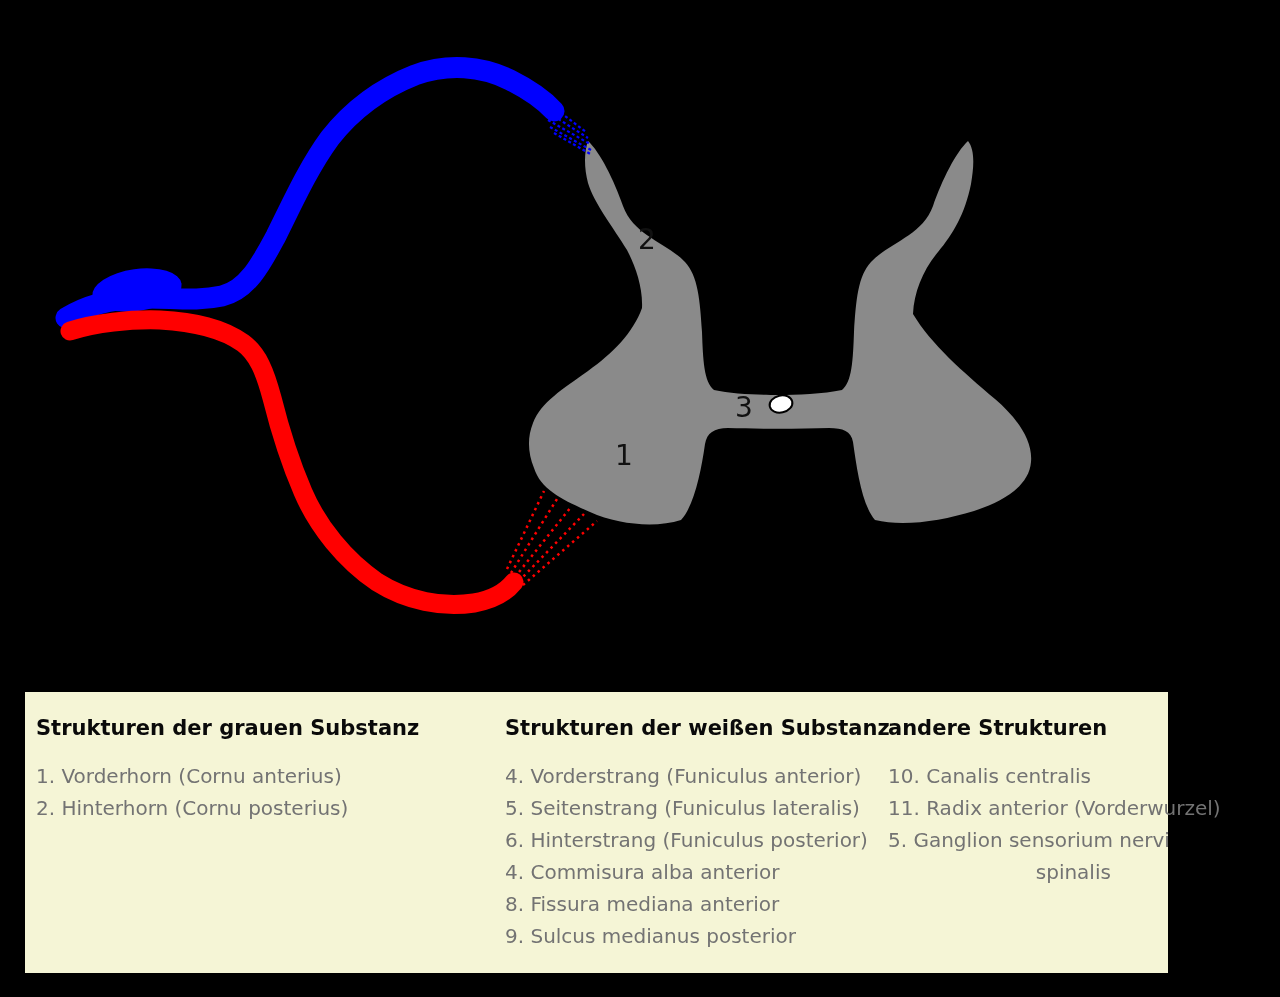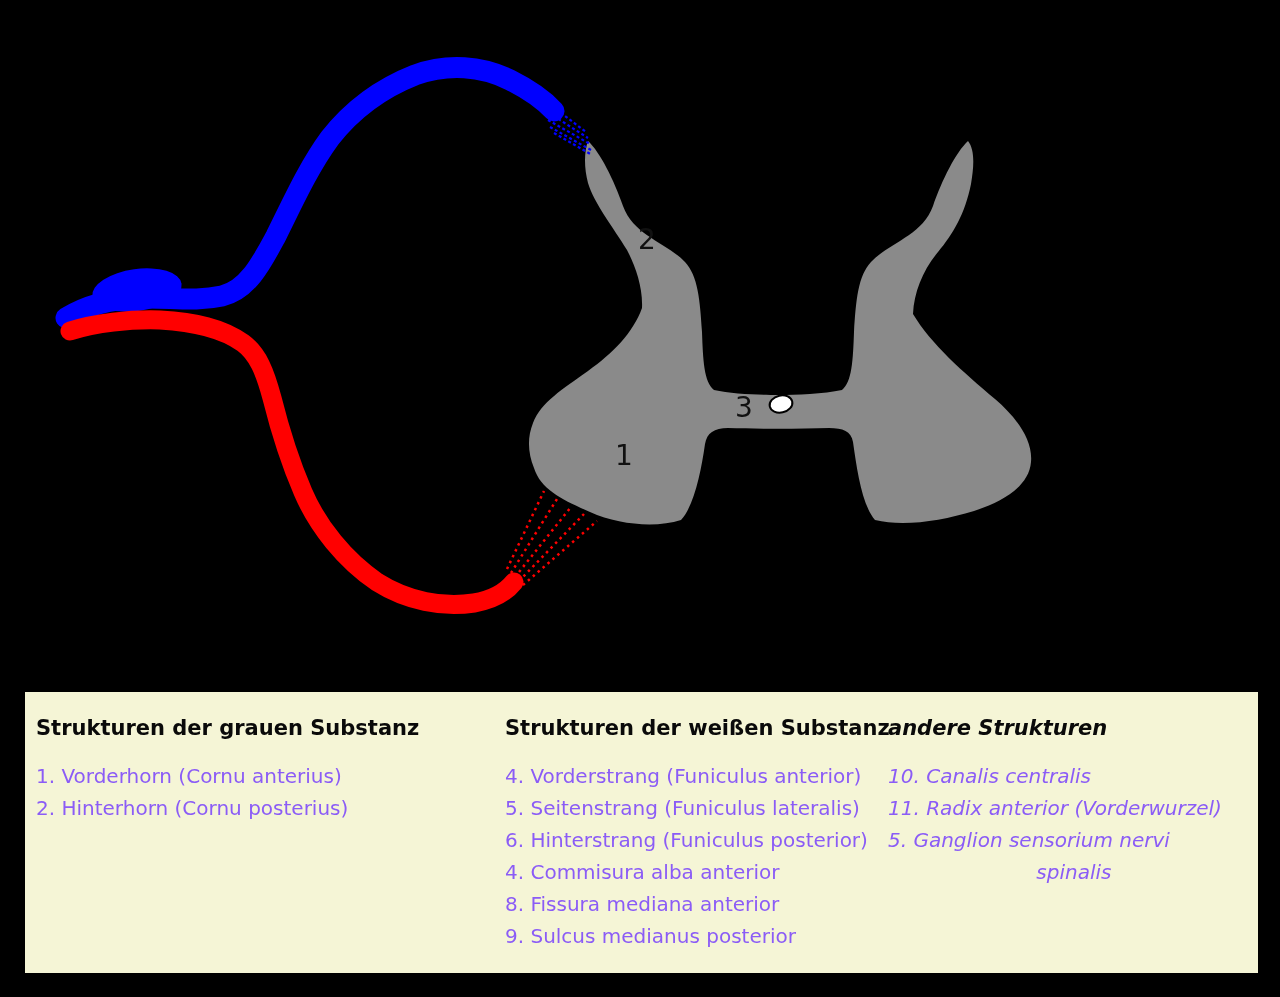--- a/index.html
+++ b/index.html
@@ -10,34 +10,34 @@
     position:absolute;
     transform:translate(-50%,-50%);
     font-size:28px;
     color:#111;
     line-height:1;
     user-select:none;
   }
   .legend-box{
     position:absolute;
     left:25px;top:692px;
-    width:1233px;height:281px;
+    width:1143px;height:281px;
     box-sizing:border-box;
   }
   .legend-col{position:absolute;top:24px;}
   .legend-col h3{
     margin:0 0 20px 0;
     font-size:21px;
     font-weight:bold;
     color:#0a0a0a;
   }
   .legend-item{
     font-size:20px;
     line-height:32px;
-    color:#8b5cf6;
+    color:#737373;
     white-space:nowrap;
   }
   .legend-item .cont{display:block;padding-left:38px;text-align:center;}
 </style>
 </head>
 <body style="background: rgb(0, 0, 0);">
 
 <div class="stage">
 
   <svg width="1280" height="997" viewBox="0 0 1280 997">
@@ -127,21 +127,21 @@
         </div>
         <div class="legend-col" style="left: 454px; margin-left: 26px;">
           <h3>Strukturen der weißen Substanz</h3>
           <div class="legend-item"><span>4. Vorderstrang (Funiculus anterior)</span></div>
           <div class="legend-item"><span>5. Seitenstrang (Funiculus lateralis)</span></div>
           <div class="legend-item"><span>6. Hinterstrang (Funiculus posterior)</span></div>
           <div class="legend-item"><span>4. Commisura alba anterior</span></div>
           <div class="legend-item"><span>8. Fissura mediana anterior</span></div>
           <div class="legend-item"><span>9. Sulcus medianus posterior</span></div>
         </div>
-        <div class="legend-col" style="left: 863px; font-style: italic;">
+        <div class="legend-col" style="left: 863px;">
           <h3>andere Strukturen</h3>
           <div class="legend-item"><span>10. Canalis centralis</span></div>
           <div class="legend-item"><span>11. Radix anterior (Vorderwurzel)</span></div>
           <div class="legend-item"><span>5. Ganglion sensorium nervi</span><span class="cont">spinalis</span></div>
         </div>
       </div>
   </div>
 </div>
 
 </body></html>

